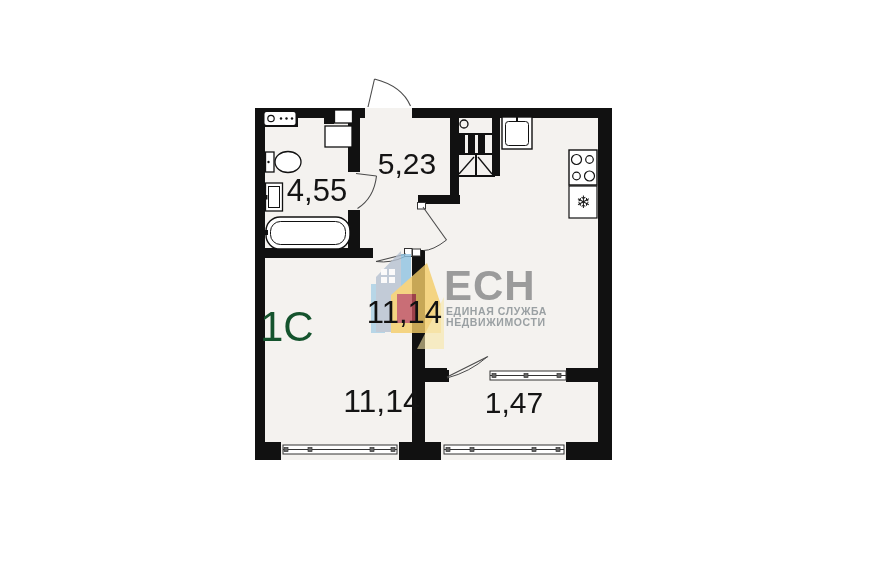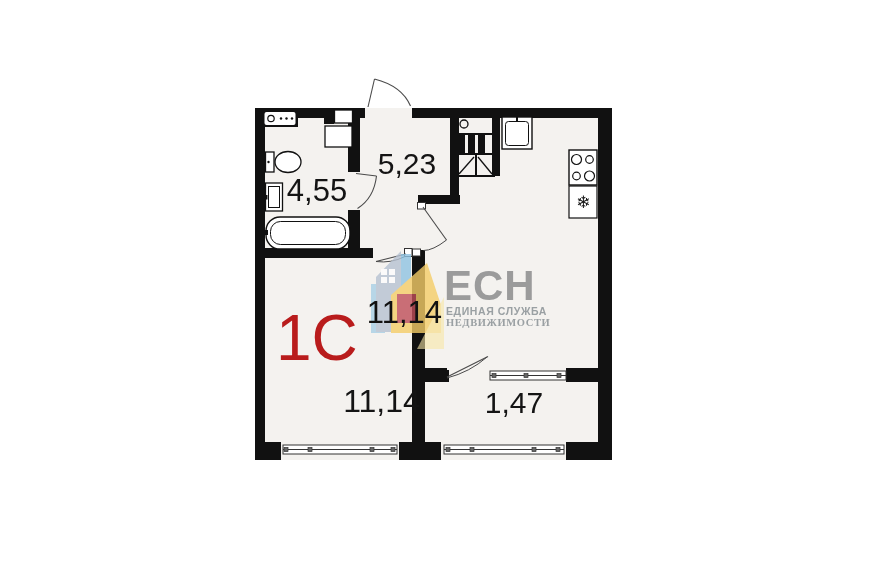--- a/index.html
+++ b/index.html
@@ -6,21 +6,21 @@
   .canvas{
     position:relative;width:876px;height:573px;background:#ffffff;overflow:hidden;
     font-family:"Liberation Sans", sans-serif;
   }
   .canvas svg{position:absolute;left:0;top:0;}
   .lbl{
     position:absolute;color:#141414;font-size:30px;line-height:1;
     transform:translate(-50%,-50%);white-space:nowrap;letter-spacing:0;
   }
   .unit-type{
-    position:absolute;left:276px;top:306px;font-size:64px;color:#b91c1c;line-height:1;
+    position:absolute;left:260px;top:306px;font-size:42px;color:#14532d;line-height:1;
   }
   .unit-num{position:absolute;color:#111;line-height:1;transform:translateX(-100%);white-space:nowrap;}
   .unit-num.n1{left:442px;top:297px;font-size:31px;}
   .unit-num.n2{left:445px;top:319px;font-size:34px;}
   .unit-num.n3{left:445px;top:342px;font-size:34px;}
   .fridge-glyph{
     position:absolute;left:583px;top:202px;transform:translate(-50%,-50%);
     font-size:17px;color:#1a1a1a;font-family:"DejaVu Sans", sans-serif;
   }
   .logo-name{
@@ -198,15 +198,15 @@
   <div class="lbl" style="left:382px;top:401px;font-size:32px;">11,14</div>
   <div class="lbl" style="left:514px;top:403px;">1,47</div>
 
   <div class="unit-type">1С</div>
   <div class="unit-num n1">11,14</div>
 
   <div class="fridge-glyph">❄</div>
 
   <div class="logo-name">ЕСН</div>
   <div class="logo-tag" style="top:306px;">ЕДИНАЯ СЛУЖБА</div>
-  <div class="logo-tag" style="top:317px;font-family:Liberation Serif, serif;">НЕДВИЖИМОСТИ</div>
+  <div class="logo-tag" style="top:317px;">НЕДВИЖИМОСТИ</div>
 
 </div>
 
 </body></html>

